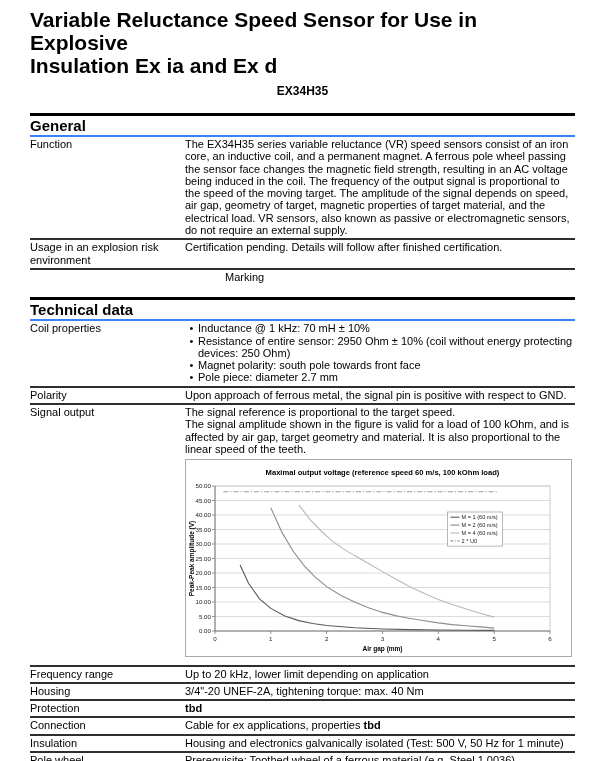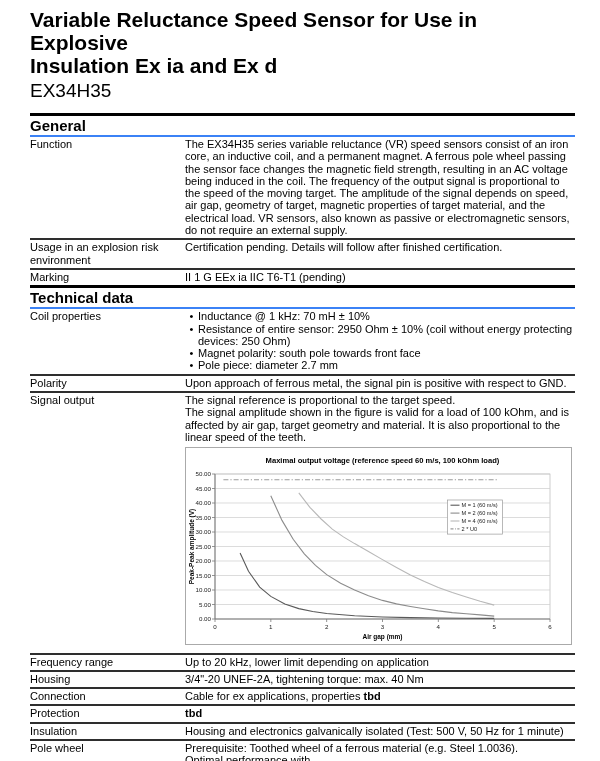--- a/index.html
+++ b/index.html
@@ -2,26 +2,26 @@
 <html><head>
 <meta charset="utf-8">
 <style>
   html,body{margin:0;padding:0;background:#fff;}
   #page{
     width:600px;height:761px;box-sizing:border-box;
     padding:8px 25px 0 30px;background:#fff;overflow:hidden;
     font-family:"Liberation Sans", sans-serif;color:#000;
   }
   .doc-title{font-size:21px;line-height:23px;font-weight:bold;margin:0;}
-  .doc-model{font-size:19px;line-height:20px;font-weight:normal;margin-top:4px;}
+  .doc-model{font-size:12px;line-height:20px;font-weight:bold;margin-top:4px;text-align:center;}
   .section-heading{
     margin-top:12px;border-top:3px solid #000;border-bottom:2px solid #3b82f6;
     padding:1px 0;font-size:15px;line-height:17px;font-weight:bold;
   }
-  .section-heading.second{margin-top:0;}
+  .section-heading.second{margin-top:12px;}
   .row{display:flex;border-bottom:2px solid #2e2e2e;padding:1px 0 2px 0;}
   .row.flush{border-bottom:none;justify-content:center;}
   .row-label{width:150px;flex:0 0 150px;padding-right:5px;font-size:11px;line-height:12.3px;}
   .row-value{flex:1;font-size:11px;line-height:12.3px;}
   .value-line b{font-weight:bold;}
   .bullet-line{display:flex;}
   .bullet-marker{width:13px;flex:0 0 13px;text-align:center;padding-left:0px;}
   .bullet-text{flex:1;}
   .chart-wrap{margin-top:4px;margin-bottom:3px;}
   svg text{font-family:"Liberation Sans", sans-serif;}
@@ -44,23 +44,20 @@
           </div>
         </div>
         <div class="row">
           <div class="row-label">Usage in an explosion risk environment</div>
           <div class="row-value">
             <div class="value-line">Certification pending. Details will follow after finished certification.</div>
           </div>
         </div>
         <div class="row flush">
           <div class="row-label">Marking</div>
-          <div class="row-value">
-            <div class="value-line">II 1 G EEx ia IIC T6-T1 (pending)</div>
-          </div>
         </div>
       </div>
   </div>
 
   <div>
     <div class="section-heading second">Technical data</div>
     <div class="rows">
         <div class="row">
           <div class="row-label">Coil properties</div>
           <div class="row-value">
@@ -179,29 +176,29 @@
             <div class="value-line">Up to 20 kHz, lower limit depending on application</div>
           </div>
         </div>
         <div class="row">
           <div class="row-label">Housing</div>
           <div class="row-value">
             <div class="value-line">3/4"-20 UNEF-2A, tightening torque: max. 40 Nm</div>
           </div>
         </div>
         <div class="row">
+          <div class="row-label">Protection</div>
+          <div class="row-value">
+            <div class="value-line"><b>tbd</b></div>
+          </div>
+        </div>
+        <div class="row">
           <div class="row-label">Connection</div>
           <div class="row-value">
             <div class="value-line">Cable for ex applications, properties <b>tbd</b></div>
-          </div>
-        </div>
-        <div class="row">
-          <div class="row-label">Protection</div>
-          <div class="row-value">
-            <div class="value-line"><b>tbd</b></div>
           </div>
         </div>
         <div class="row">
           <div class="row-label">Insulation</div>
           <div class="row-value">
             <div class="value-line">Housing and electronics galvanically isolated (Test: 500 V, 50 Hz for 1 minute)</div>
           </div>
         </div>
         <div class="row">
           <div class="row-label">Pole wheel</div>

